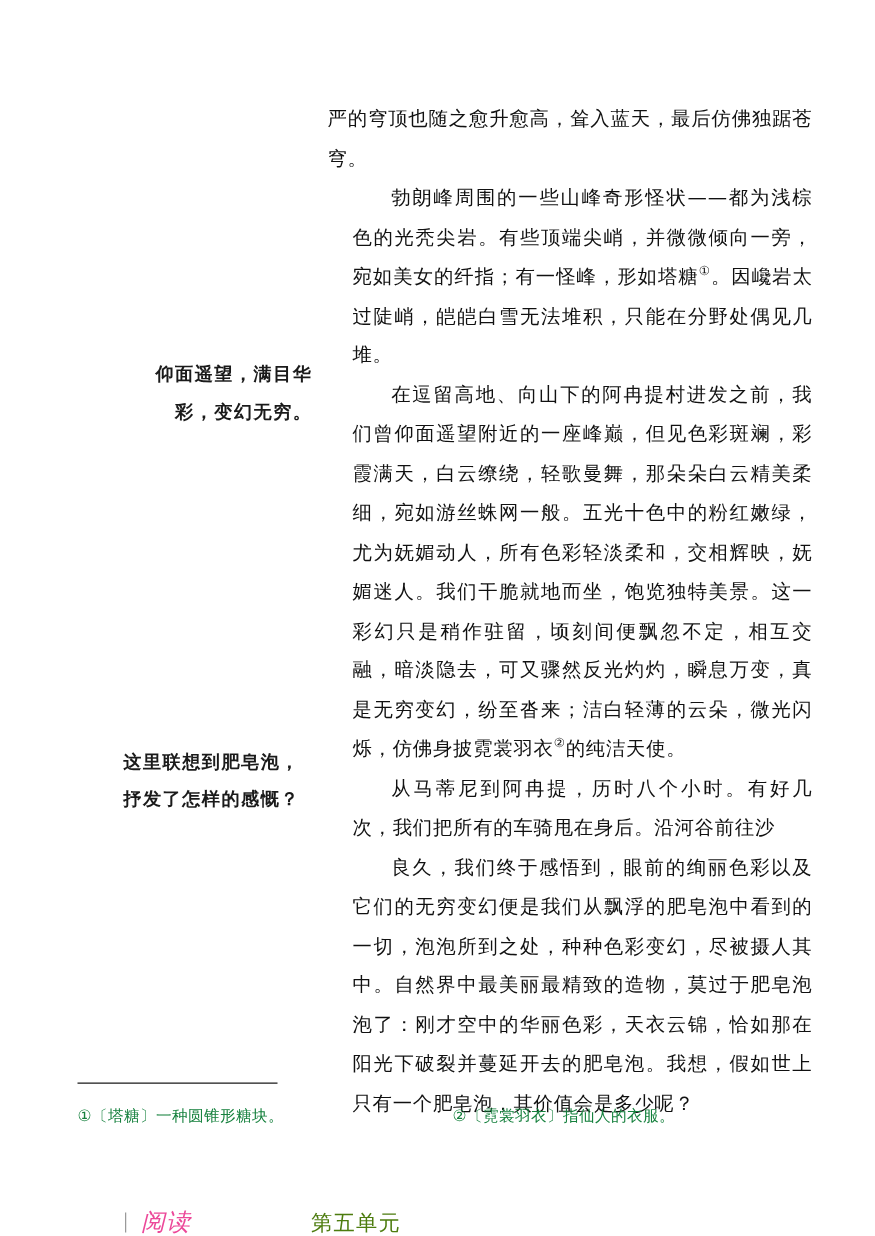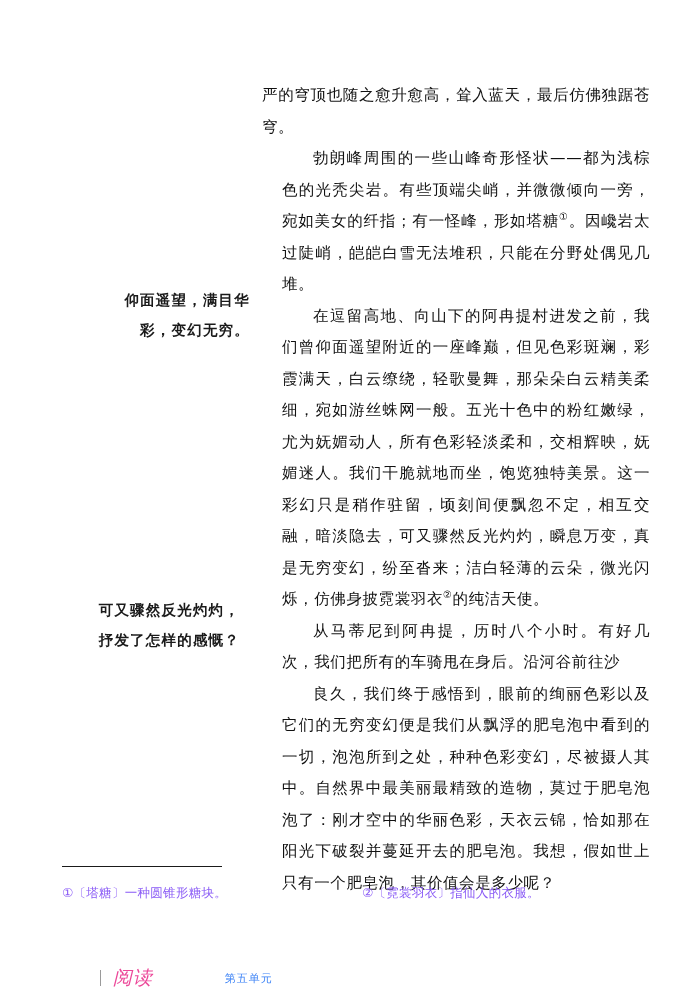--- a/index.html
+++ b/index.html
@@ -80,21 +80,21 @@
     left: 62px;
     top: 882px;
     width: 580px;
     display: flex;
     gap: 0px;
   }
   .footnote {
     font-size: 12.5px;
     line-height: 22px;
     letter-spacing: 0.3px;
-    color: #8b5cf6;
+    color: #15803d;
   }
   .footnote.f1 { width: 300px; }
   .footnote.f2 { width: 280px; }
 
   
   .footer {
     position: absolute;
     left: 62px;
     top: 945px;
     width: 580px;
@@ -115,34 +115,34 @@
     background: #9a9a9a;
     margin-right: 12px;
   }
   .footer-label {
     font-size: 19px;
     letter-spacing: 1px;
     color: #ec4899;
     font-style: italic;
   }
   .footer-unit {
-    margin-left: 72px;
-    font-size: 11px;
+    margin-left: 96px;
+    font-size: 17px;
     letter-spacing: 1px;
-    color: #3b82f6;
+    color: #4d7c0f;
   }
 </style>
 </head>
 <body>
 
 <div class="page">
 
   <div class="margin-col">
     <div class="annotation a1">仰面遥望，满目华彩，变幻无穷。</div>
-    <div class="annotation a2">可又骤然反光灼灼，抒发了怎样的感慨？</div>
+    <div class="annotation a2">这里联想到肥皂泡，抒发了怎样的感慨？</div>
   </div>
 
   <div class="text-col">
 
     <p class="para">
       <span>严的穹顶也随之愈升愈高，耸入蓝天，最后仿佛独踞苍穹。</span>
     </p>
 
     <p class="para indent">
       <span>勃朗峰周围的一些山峰奇形怪状——都为浅棕色的光秃尖岩。有些顶端尖峭，并微微倾向一旁，宛如美女的纤指；有一怪峰，形如塔糖</span><sup class="note">①</sup><span>。因巉岩太过陡峭，皑皑白雪无法堆积，只能在分野处偶见几堆。</span>

